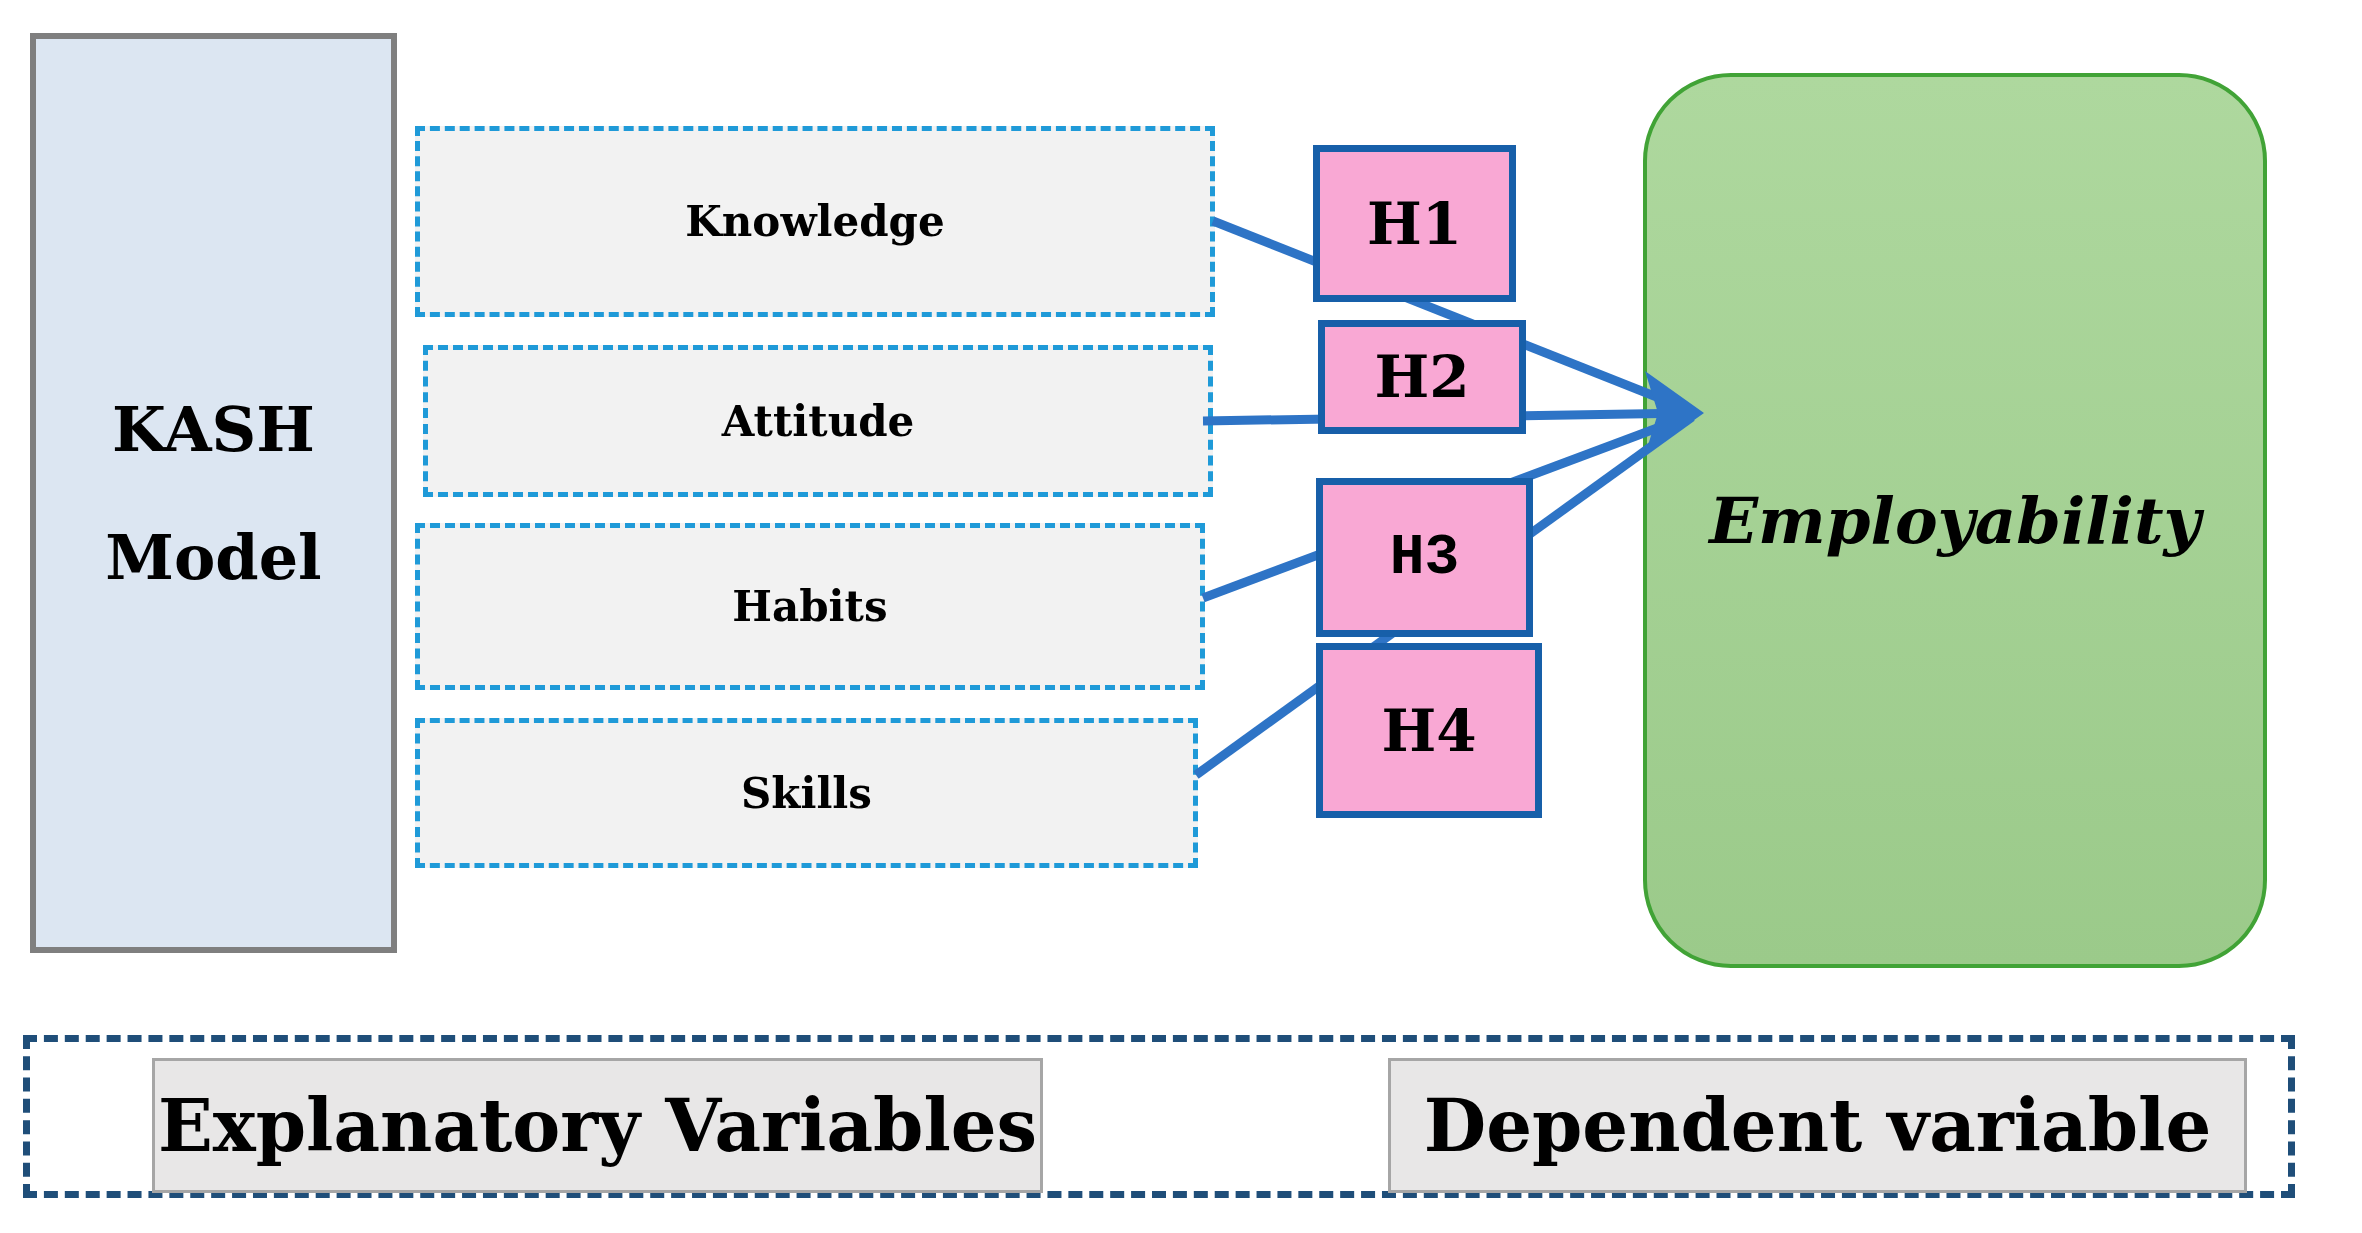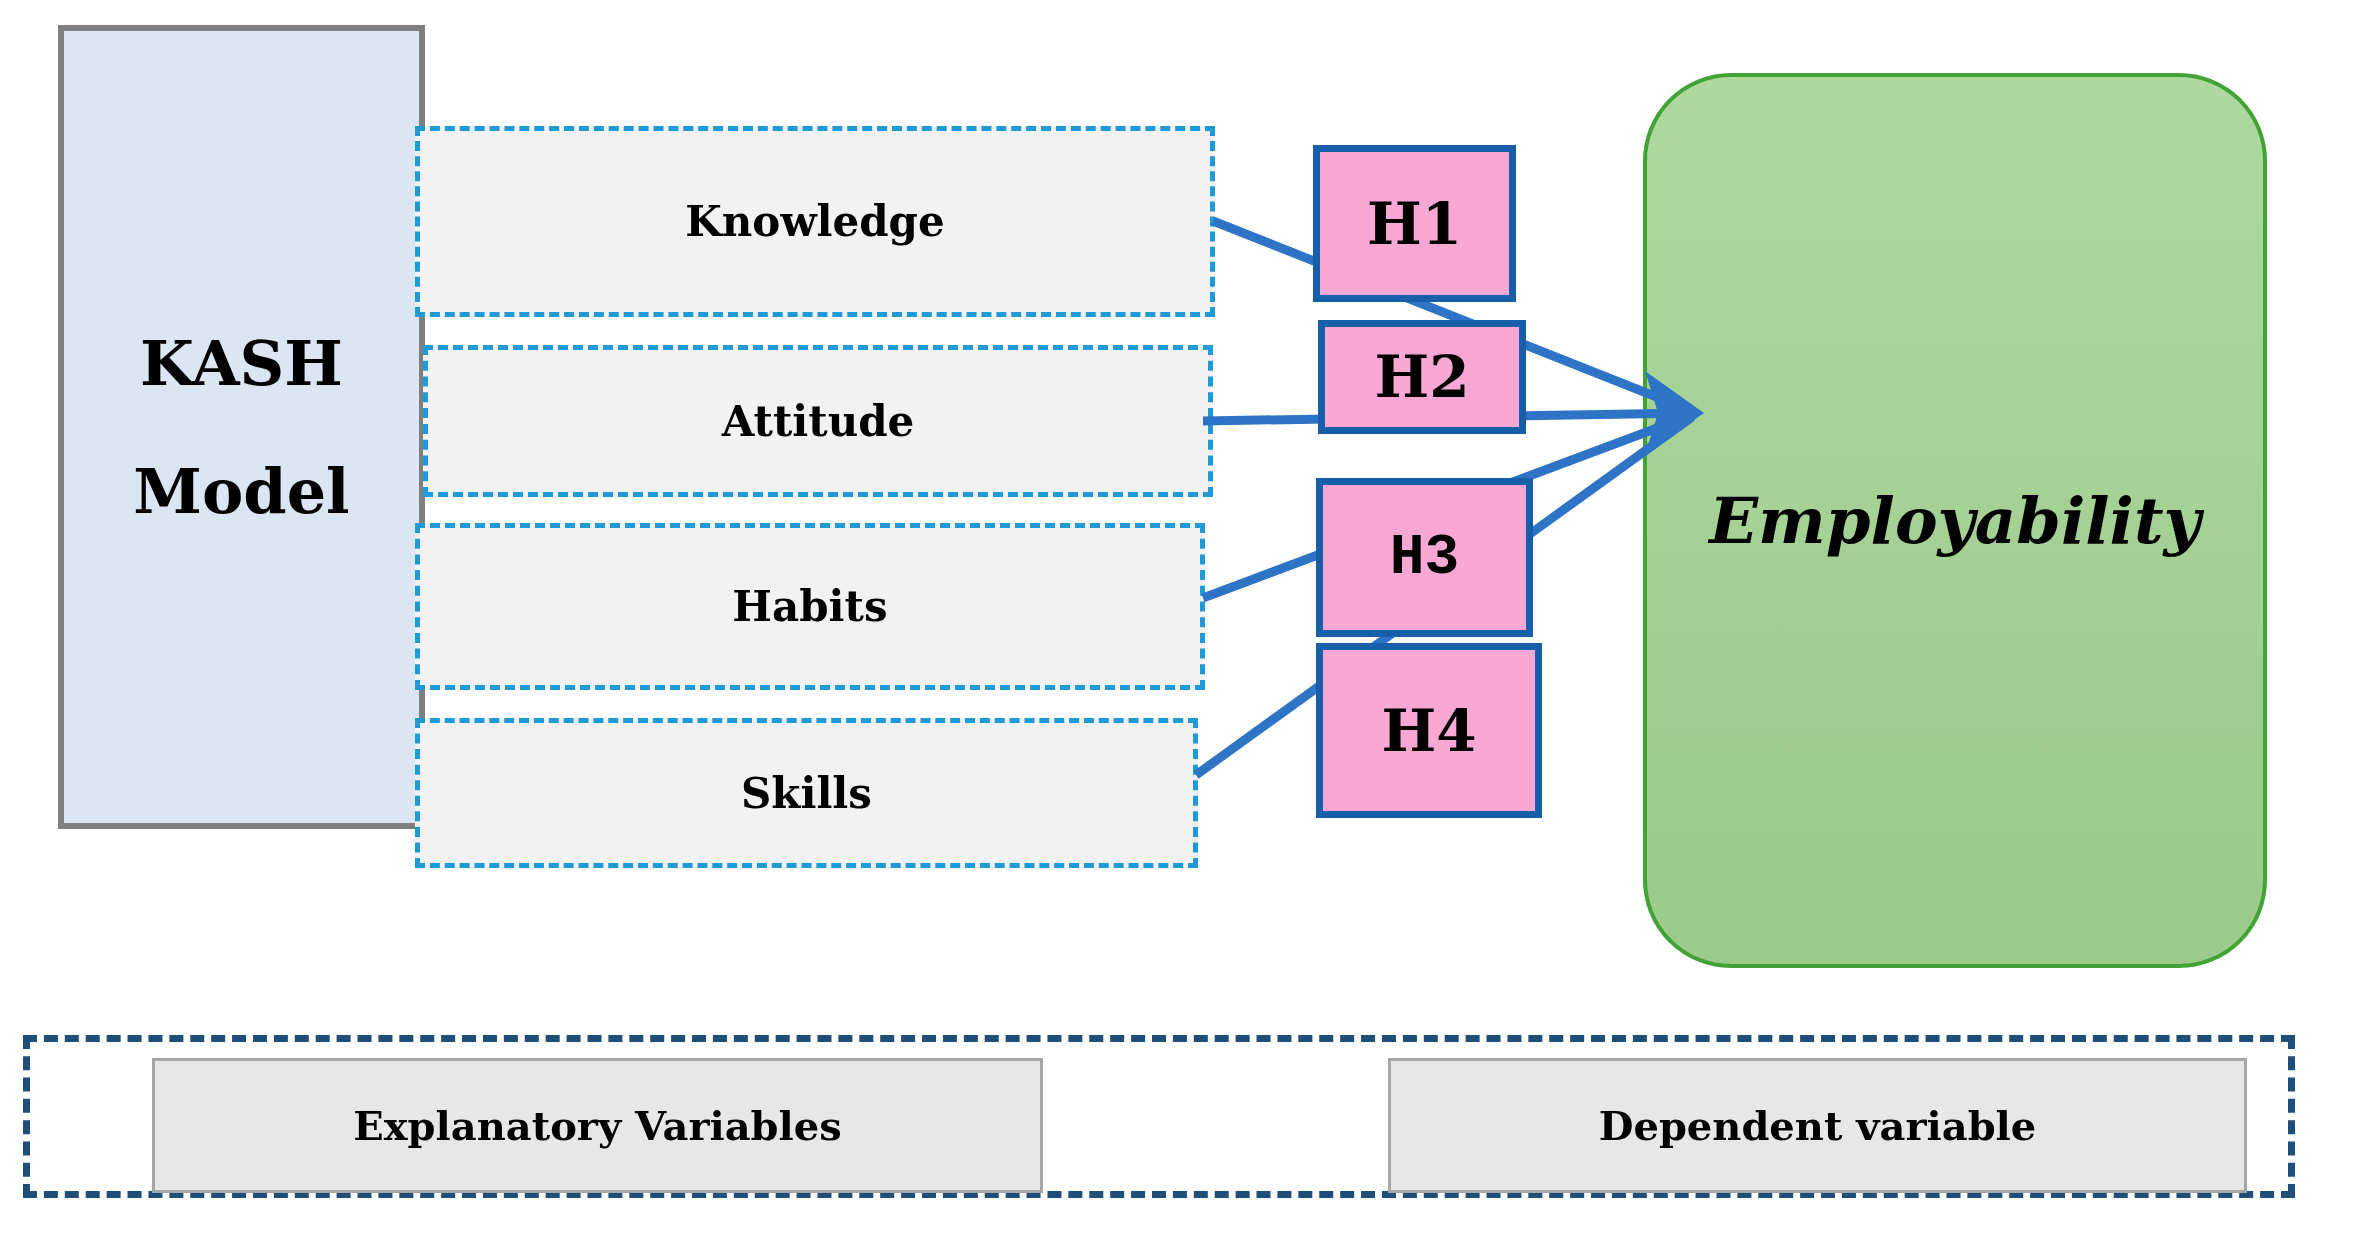--- a/index.html
+++ b/index.html
@@ -14,29 +14,28 @@
     background: #ffffff;
     overflow: hidden;
     font-family: "DejaVu Serif", "Liberation Serif", serif;
     font-weight: bold;
     color: var(--text, #000000);
   }
   .abs { position: absolute; box-sizing: border-box; }
 
   
   .kash-box {
-    left: 30px; top: 25px; width: 367px; height: 804px;
+    left: 30px; top: 33px; width: 367px; height: 920px;
     background: var(--kash-fill, #dce6f2);
     border: 6px solid var(--kash-border, #7f7f7f);
     display: flex; flex-direction: column;
     align-items: center; justify-content: center;
     gap: 55px;
     font-size: 62px;
     z-index: 1;
-    margin-left: 28px;
   }
 
   
   .cat-box {
     background: var(--category-fill, #f2f2f2);
     border: 5px dashed var(--category-dash, #1f9ad8);
     display: flex; align-items: center; justify-content: center;
     font-size: 42px;
     z-index: 1;
   }
@@ -82,21 +81,21 @@
     border: 7px dashed var(--container-dash, #1f4e79);
     background: transparent;
     z-index: 4;
   }
   .legend-box {
     position: absolute; box-sizing: border-box;
     top: 16px; height: 135px;
     background: var(--label-fill, #e8e7e7);
     border: 3px solid var(--label-border, #a6a6a6);
     display: flex; align-items: center; justify-content: center;
-    font-size: 40px;
+    font-size: 72px;
   }
   .legend-explanatory { left: 122px;  width: 891px; }
   .legend-dependent   { left: 1358px; width: 859px; }
 </style>
 </head>
 <body>
 
 <div class="canvas">
 
   <div class="abs kash-box">

